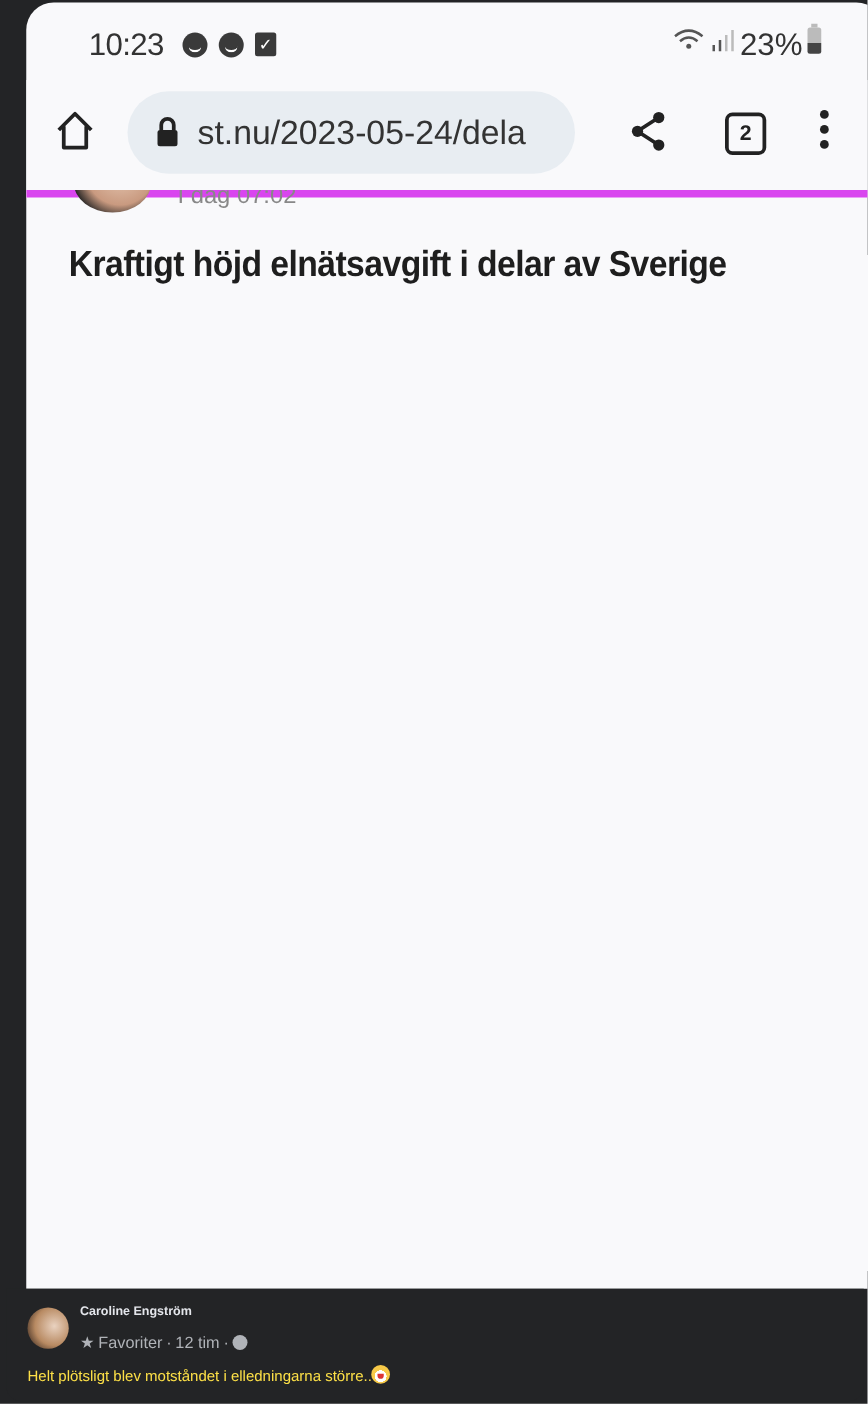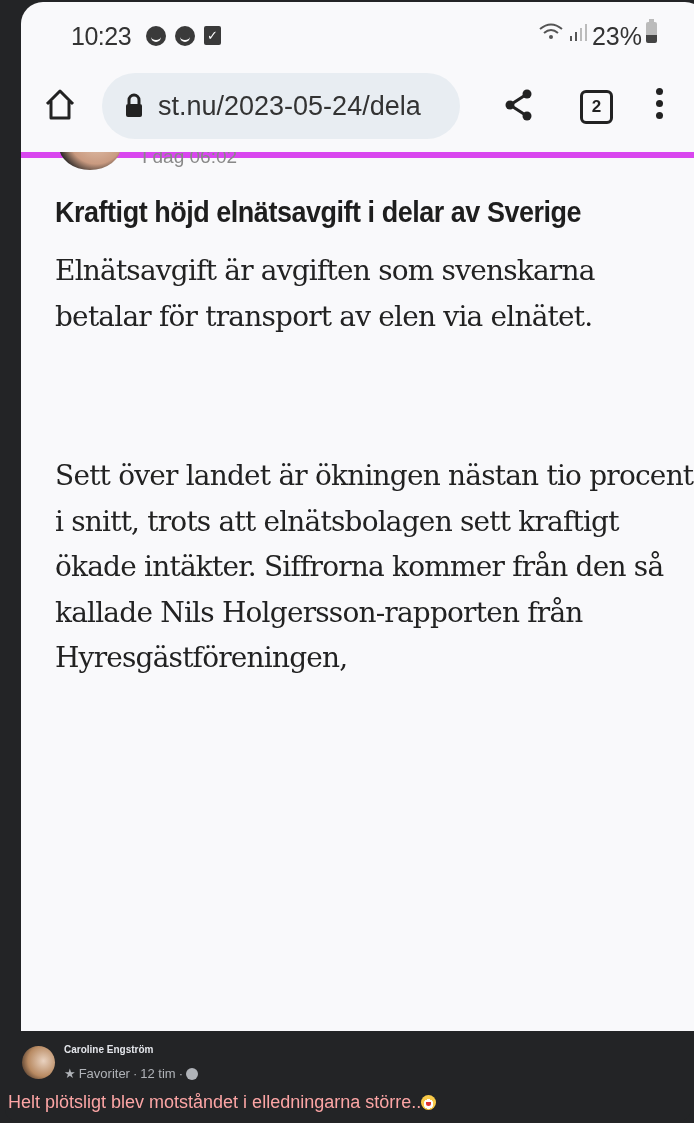--- a/index.html
+++ b/index.html
@@ -29,21 +29,21 @@
   h1 { position:absolute; left:34px; top:44px; margin:0; font-size:29px; font-weight:bold; color:#1e1e1e; letter-spacing:-0.5px; white-space:nowrap; font-family:"Liberation Sans", sans-serif; transform:scaleX(0.93); transform-origin:left; }
   .body-text { position:absolute; left:34px; top:96px; width:640px; font-family:"DejaVu Serif", serif; font-size:28px; line-height:45.5px; color:#222; letter-spacing:-0.8px; }
   .body-text p { margin:0; }
   .gap { height:45.5px; }
   .fbpost { position:absolute; left:5px; top:1031px; width:686px; height:90px; background:#232426; border-radius:0 0 12px 12px; }
   .fb-avatar { position:absolute; left:17px; top:15px; width:33px; height:33px; border-radius:50%; background:radial-gradient(circle at 65% 45%, #e9d2c0, #b88a62 55%, #3b2a20 90%); }
   .fb-name { position:absolute; left:59px; top:13px; font-size:10px; font-weight:bold; color:#e4e6eb; }
   .fb-meta { position:absolute; left:59px; top:35px; font-size:13px; color:#b0b3b8; display:flex; align-items:center; gap:3px; }
   .fb-meta .fav { font-weight:normal; }
   .globe { width:12px; height:12px; border-radius:50%; background:#b0b3b8; display:inline-block; }
-  .fb-text { position:absolute; left:3px; top:61px; font-size:18px; color:#fca5a5; white-space:nowrap; }
+  .fb-text { position:absolute; left:17px; top:61px; font-size:12px; color:#fde047; white-space:nowrap; }
   .emoji { display:inline-block; width:15px; height:15px; border-radius:50%; background:radial-gradient(circle at 50% 60%, #fff 0 40%, #f7c948 41%); vertical-align:-2px; position:relative; }
   .emoji::after { content:""; position:absolute; left:5px; top:7px; width:5px; height:4px; background:#d33; border-radius:0 0 4px 4px; }
 </style>
 </head>
 <body>
 
 <div class="phone">
   <div class="statusbar">
     <span class="time">10:23</span>
     <span class="sicon" style="left:125px"></span>
@@ -87,29 +87,27 @@
     <div class="menu">
         <span></span>
         <span></span>
         <span></span>
       </div>
   </div>
 
   <div class="content">
     <div class="authorrow">
       <div class="author-avatar"></div>
-      <span class="author-date">I dag 06:02</span>
+      <span class="author-date">I dag 07:02</span>
     </div>
     <h1>Kraftigt höjd elnätsavgift i delar av Sverige</h1>
     <div class="body-text">
-      <p>Elnätsavgift är avgiften som svenskarna betalar för transport av elen via elnätet.</p>
       <div class="gap"></div>
       <div class="gap"></div>
       <div class="gap" style="height:23px"></div>
-      <p>Sett över landet är ökningen nästan tio procent i snitt, trots att elnätsbolagen sett kraftigt ökade intäkter. Siffrorna kommer från den så kallade Nils Holgersson-rapporten från Hyresgästföreningen,</p>
     </div>
   </div>
 </div>
 
 <div class="fbpost">
   <div class="fb-avatar"></div>
   <span class="fb-name">Caroline Engström</span>
   <div class="fb-meta">
     <span>★</span>
     <span class="fav">Favoriter</span>

